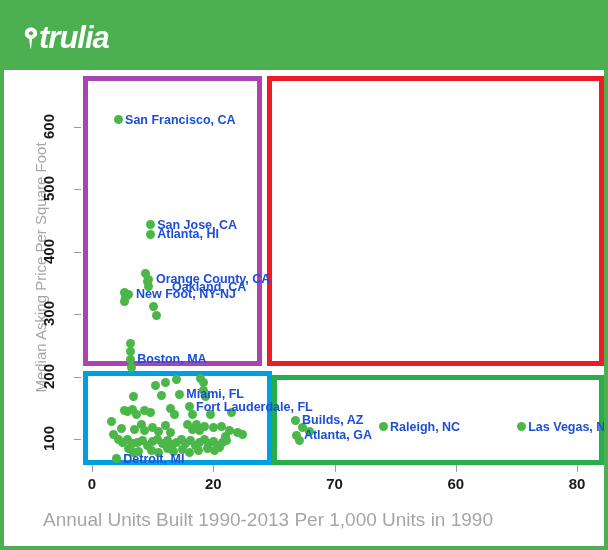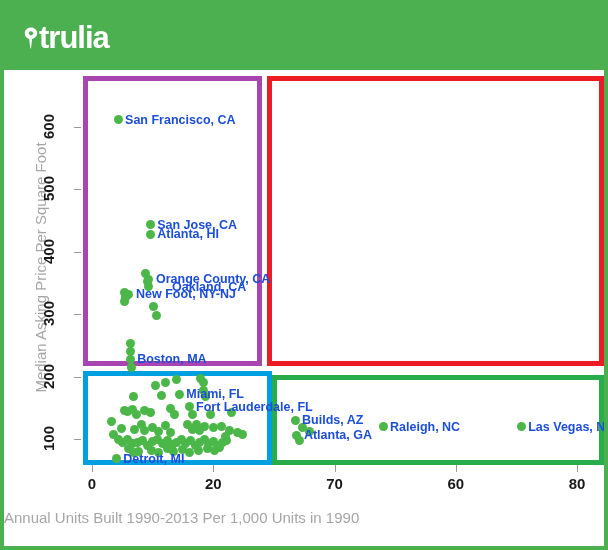--- a/index.html
+++ b/index.html
@@ -26,20 +26,21 @@
     background: #4caf50;
     display: flex;
     align-items: center;
     box-sizing: border-box;
     padding-left: 20px;
   }
   #logo {
     display: flex;
     align-items: center;
     margin-right: 18px;
+    font-style: italic;
   }
   #logo-pin {
     width: 14px;
     height: 20px;
     position: relative;
     margin-right: 1px;
   }
   #logo-pin svg { display: block; }
   #logo-word {
     color: #ffffff;
@@ -103,22 +104,22 @@
     transform: rotate(-90deg);
     transform-origin: center center;
     width: 44px;
     text-align: center;
   }
   #xlabel {
     position: absolute;
     left: 0;
     top: 505px;
     width: 528px;
-    text-align: left;
-    font-size: 15px;
+    text-align: center;
+    font-size: 19px;
     color: #a6a6a6;
   }
   #ylabel {
     position: absolute;
     left: -104px;
     top: 255px;
     width: 280px;
     text-align: center;
     font-size: 15px;
     color: #a6a6a6;

